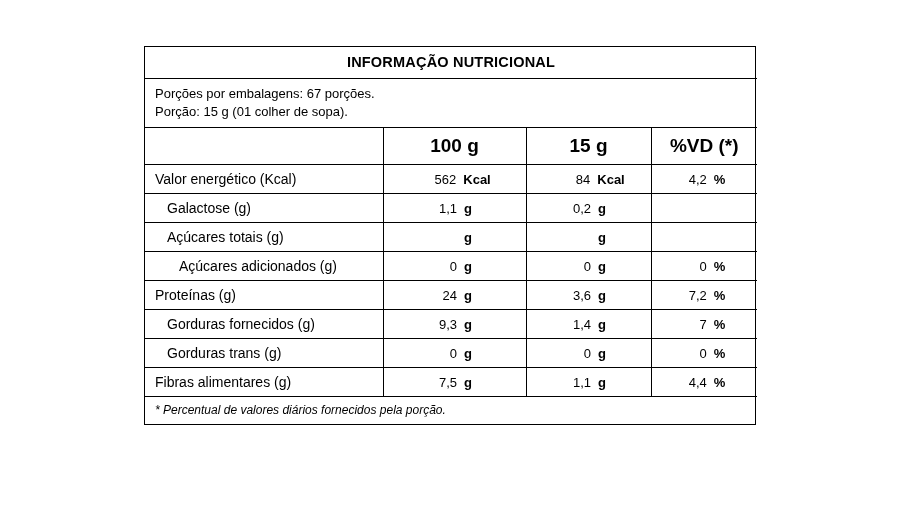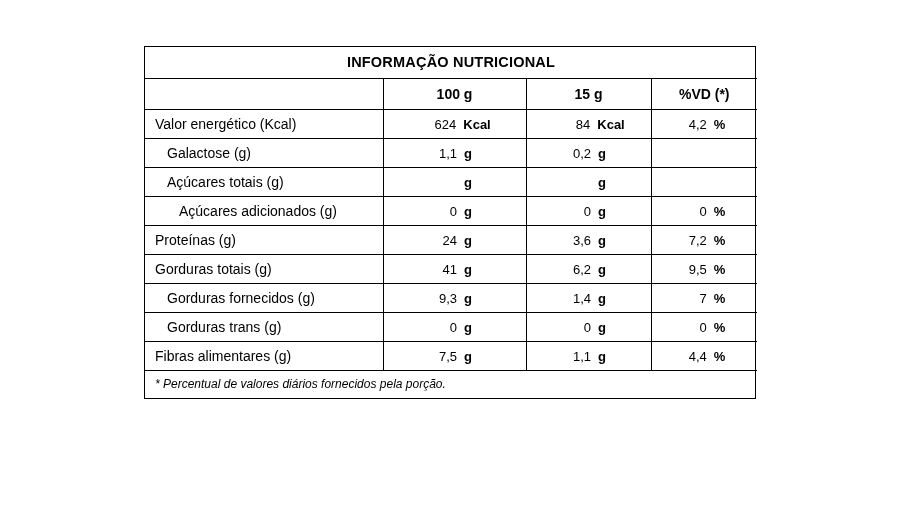--- a/index.html
+++ b/index.html
@@ -55,21 +55,21 @@
     font-size: 13px;
     padding: 6px 0 7px 10px !important;
     line-height: 1.35;
   }
   .portions-line {
     display: block;
   }
   .colhead {
     text-align: center;
     font-weight: bold;
-    font-size: 14px;
+    font-size: 19px;
     padding: 7px 0 7px 0 !important;
   }
   .label-cell {
     font-size: 14px;
     padding: 6px 0 6px 10px !important;
     white-space: nowrap;
   }
   .label-cell.indent1 { padding-left: 22px !important; }
   .label-cell.indent2 { padding-left: 34px !important; }
 
@@ -108,31 +108,37 @@
         <col style="width:238px">
         <col style="width:143px">
         <col style="width:125px">
         <col style="width:106px">
       </colgroup>
       <tbody>
         <tr>
           <td class="title-cell" colspan="4">INFORMAÇÃO NUTRICIONAL</td>
         </tr>
         <tr>
+          <td class="portions-cell" colspan="4">
+            <span class="portions-line">Porções por embalagens: 67 porções.</span>
+            <span class="portions-line">Porção: 15 g (01 colher de sopa).</span>
+          </td>
+        </tr>
+        <tr>
           <td class="colhead"></td>
           <td class="colhead">100 g</td>
           <td class="colhead">15 g</td>
           <td class="colhead">%VD (*)</td>
         </tr>
 
         <tr>
           <td class="label-cell">Valor energético (Kcal)</td>
           <td class="val-cell">
             <div class="val-inner">
-              <span class="num">624</span>
+              <span class="num">562</span>
               <span class="unit">Kcal</span>
             </div>
           </td>
           <td class="val-cell">
             <div class="val-inner">
               <span class="num">84</span>
               <span class="unit">Kcal</span>
             </div>
           </td>
           <td class="val-cell">
@@ -226,41 +232,20 @@
             </div>
           </td>
           <td class="val-cell">
             <div class="val-inner">
               <span class="num">7,2</span>
               <span class="unit">%</span>
             </div>
           </td>
         </tr>
 
-        <tr>
-          <td class="label-cell">Gorduras totais (g)</td>
-          <td class="val-cell">
-            <div class="val-inner">
-              <span class="num">41</span>
-              <span class="unit">g</span>
-            </div>
-          </td>
-          <td class="val-cell">
-            <div class="val-inner">
-              <span class="num">6,2</span>
-              <span class="unit">g</span>
-            </div>
-          </td>
-          <td class="val-cell">
-            <div class="val-inner">
-              <span class="num">9,5</span>
-              <span class="unit">%</span>
-            </div>
-          </td>
-        </tr>
 
         <tr>
           <td class="label-cell indent1">Gorduras fornecidos (g)</td>
           <td class="val-cell">
             <div class="val-inner">
               <span class="num">9,3</span>
               <span class="unit">g</span>
             </div>
           </td>
           <td class="val-cell">

